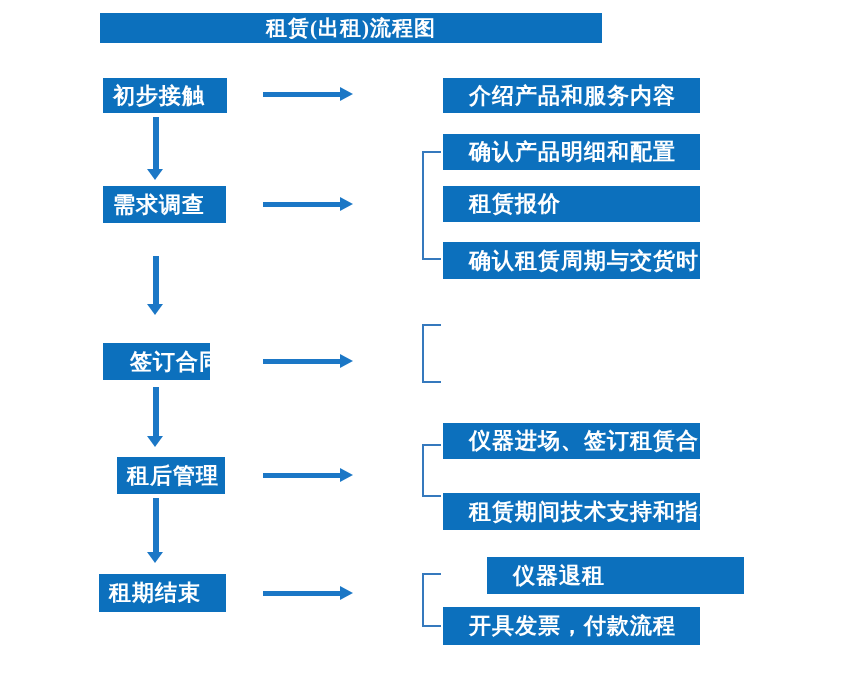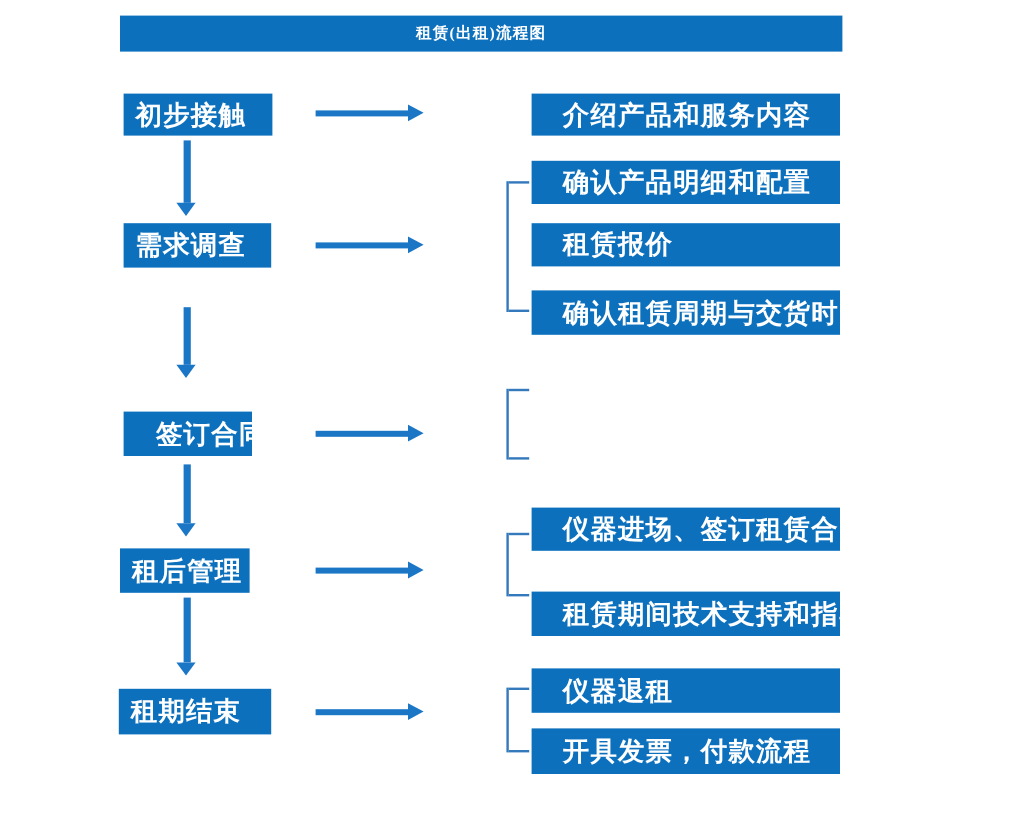--- a/index.html
+++ b/index.html
@@ -9,53 +9,53 @@
   }
   html,body{margin:0;padding:0;background:#ffffff;}
   .stage{
     position:relative;
     width:844px;height:688px;
     background:#ffffff;
     font-family:"Liberation Serif","DejaVu Serif",serif;
     overflow:hidden;
   }
   .title-bar{
-    position:absolute;left:100px;top:13px;width:602px;height:30px;
+    position:absolute;left:100px;top:13px;width:502px;height:30px;
     background:var(--box-blue);
-    color:#ffffff;font-weight:bold;font-size:13px;
+    color:#ffffff;font-weight:bold;font-size:21px;
     display:flex;align-items:center;justify-content:center;
     letter-spacing:1px;
   }
   .box{
     position:absolute;
     background:var(--box-blue);
     color:#ffffff;font-weight:bold;font-size:22px;
     display:flex;align-items:center;
     box-sizing:border-box;
     white-space:nowrap;
     letter-spacing:1px;
   }
   .left-box{padding-left:10px;}
   .right-box{left:443px;width:257px;padding-left:26px;}
   
   .l1{left:103px;top:78px;width:124px;height:35px;}
   .l2{left:103px;top:186px;width:123px;height:37px;}
   .l3{left:103px;top:343px;width:107px;height:37px;padding-left:27px;}
-  .l4{left:100px;top:457px;width:108px;height:37px;}
+  .l4{left:117px;top:457px;width:108px;height:37px;}
   .l5{left:99px;top:574px;width:127px;height:38px;}
   
   .r1{top:78px;height:35px;}
   .r2{top:134px;height:36px;}
   .r3{top:186px;height:36px;}
   .r4{top:242px;height:37px;}
   .r5{top:313px;height:35px;}
   .r6{top:363px;height:36px;}
   .r7{top:423px;height:36px;}
   .r8{top:493px;height:37px;}
-  .r9{top:557px;height:37px;}
+  .r9{top:557px;height:37px;margin-left:44px;}
   .r10{top:607px;height:38px;}
   
   .h-arrow{
     position:absolute;left:263px;width:90px;height:14px;
   }
   .h-arrow::before{
     content:"";position:absolute;left:0;top:4.5px;width:77px;height:5px;
     background:var(--arrow-blue);
   }
   .h-arrow::after{

